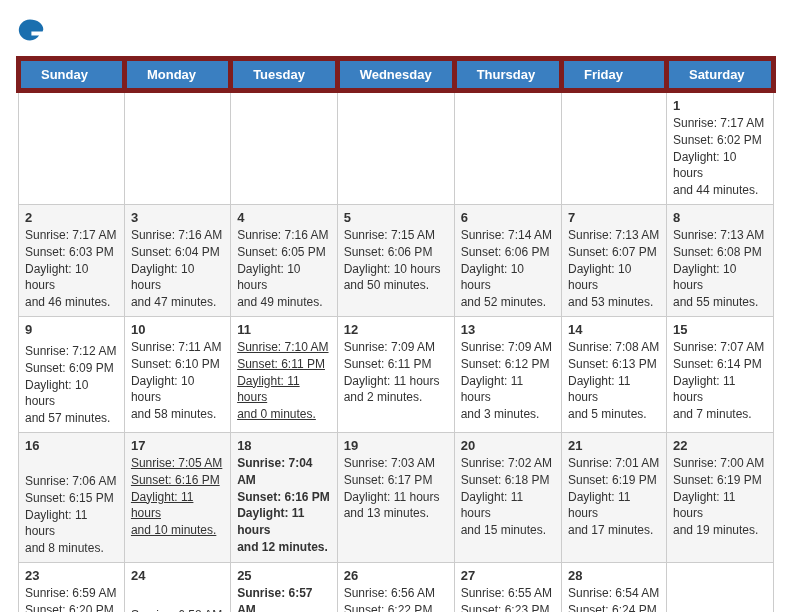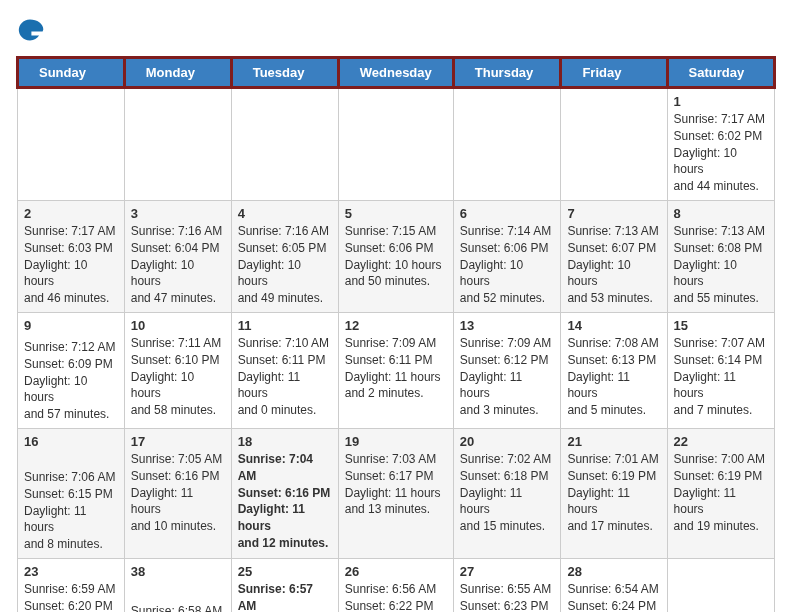--- a/index.html
+++ b/index.html
@@ -49,21 +49,21 @@
       border-collapse: collapse;
       border: 1px solid #ccc;
     }
     .calendar th {
       background-color: #3a7fc1;
       color: #fff;
       font-size: 13px;
       font-weight: bold;
       padding: 6px 20px;
       text-align: left;
-      border: 3px solid #7f1d1d;
+      border: 5px solid #7f1d1d;
     }
     .calendar td {
       width: calc(100% / 7);
       vertical-align: top;
       padding: 5px 6px;
       border: 1px solid #ccc;
       font-size: 10.5px;
       color: #333;
       background: #fff;
       height: 80px;
@@ -194,21 +194,21 @@
         </td>
         <td>
           <span class="day-number">10</span>
           <div class="day-info" style="white-space: pre-line;">Sunrise: 7:11 AM
 Sunset: 6:10 PM
 Daylight: 10 hours
 and 58 minutes.</div>
         </td>
         <td>
           <span class="day-number">11</span>
-          <div class="day-info" style="white-space: pre-line;">Sunrise: 7:10 AM
+          <div class="day-info" style="white-space: pre-line; text-decoration: underline;">Sunrise: 7:10 AM
 Sunset: 6:11 PM
 Daylight: 11 hours
 and 0 minutes.</div>
         </td>
         <td>
           <span class="day-number">12</span>
           <div class="day-info" style="white-space: pre-line;">Sunrise: 7:09 AM
 Sunset: 6:11 PM
 Daylight: 11 hours
 and 2 minutes.</div>
@@ -238,21 +238,21 @@
       <tr>
         <td>
           <span class="day-number">16</span>
           <div class="day-info" style="white-space: pre-line; margin-top: 20px;">Sunrise: 7:06 AM
 Sunset: 6:15 PM
 Daylight: 11 hours
 and 8 minutes.</div>
         </td>
         <td>
           <span class="day-number">17</span>
-          <div class="day-info" style="white-space: pre-line;">Sunrise: 7:05 AM
+          <div class="day-info" style="white-space: pre-line; text-decoration: underline;">Sunrise: 7:05 AM
 Sunset: 6:16 PM
 Daylight: 11 hours
 and 10 minutes.</div>
         </td>
         <td>
           <span class="day-number">18</span>
           <div class="day-info" style="white-space: pre-line; font-weight: bold;">Sunrise: 7:04 AM
 Sunset: 6:16 PM
 Daylight: 11 hours
 and 12 minutes.</div>
@@ -288,21 +288,21 @@
       </tr>
       <tr>
         <td>
           <span class="day-number">23</span>
           <div class="day-info" style="white-space: pre-line;">Sunrise: 6:59 AM
 Sunset: 6:20 PM
 Daylight: 11 hours
 and 21 minutes.</div>
         </td>
         <td>
-          <span class="day-number">38</span>
+          <span class="day-number">24</span>
           <div class="day-info" style="white-space: pre-line; margin-top: 24px;">Sunrise: 6:58 AM
 Sunset: 6:21 PM
 Daylight: 11 hours
 and 22 minutes.</div>
         </td>
         <td>
           <span class="day-number">25</span>
           <div class="day-info" style="white-space: pre-line; font-weight: bold;">Sunrise: 6:57 AM
 Sunset: 6:22 PM
 Daylight: 11 hours

